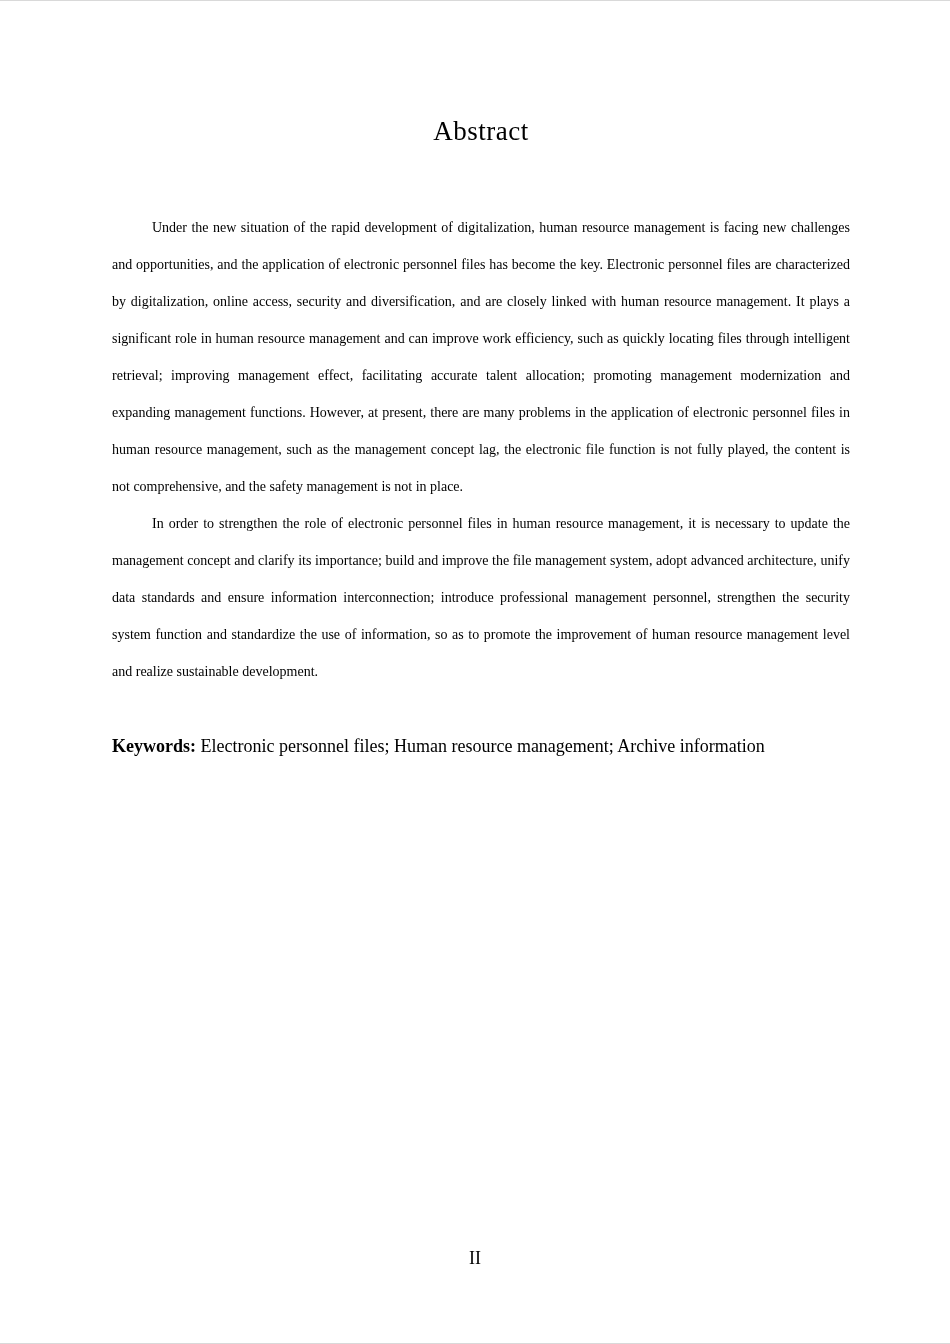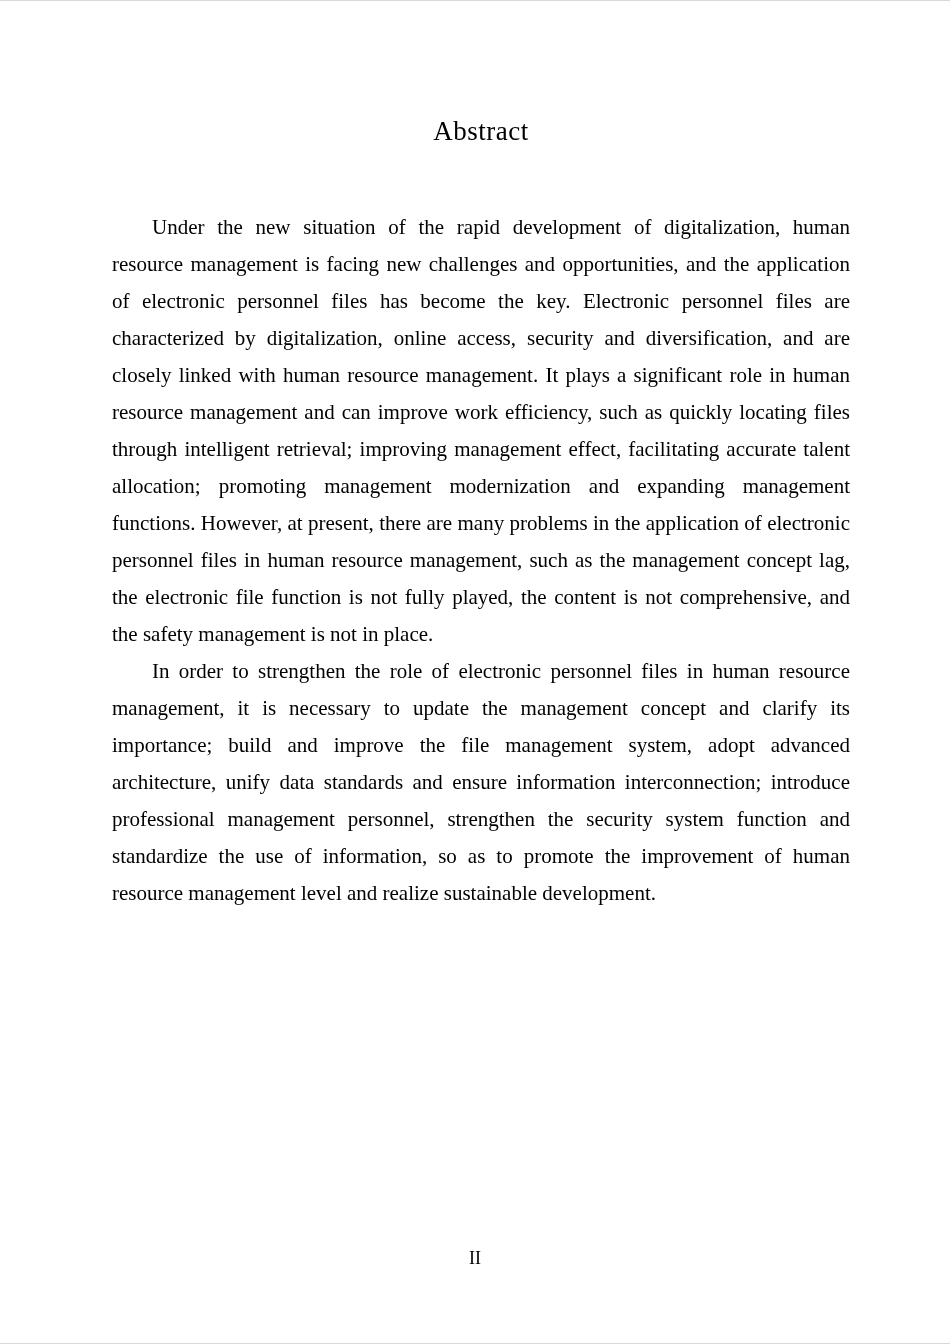--- a/index.html
+++ b/index.html
@@ -22,21 +22,21 @@
   }
   .doc-title {
     text-align: center;
     font-size: 27px;
     font-weight: normal;
     color: #000000;
     margin-bottom: 62px;
     letter-spacing: 0.5px;
   }
   .body-text p {
-    font-size: 21px;
+    font-size: 14px;
     line-height: 37px;
     color: #000000;
     text-align: justify;
     text-indent: 40px;
   }
   .keywords {
     margin-top: 38px;
     font-size: 18px;
     line-height: 37px;
     color: #000000;
@@ -61,17 +61,20 @@
 <div class="page">
   <div class="content">
 
     <h1 class="doc-title">Abstract</h1>
 
     <div class="body-text">
       <p>Under the new situation of the rapid development of digitalization, human resource management is facing new challenges and opportunities, and the application of electronic personnel files has become the key. Electronic personnel files are characterized by digitalization, online access, security and diversification, and are closely linked with human resource management. It plays a significant role in human resource management and can improve work efficiency, such as quickly locating files through intelligent retrieval; improving management effect, facilitating accurate talent allocation; promoting management modernization and expanding management functions. However, at present, there are many problems in the application of electronic personnel files in human resource management, such as the management concept lag, the electronic file function is not fully played, the content is not comprehensive, and the safety management is not in place.</p>
       <p>In order to strengthen the role of electronic personnel files in human resource management, it is necessary to update the management concept and clarify its importance; build and improve the file management system, adopt advanced architecture, unify data standards and ensure information interconnection; introduce professional management personnel, strengthen the security system function and standardize the use of information, so as to promote the improvement of human resource management level and realize sustainable development.</p>
     </div>
 
+    <div class="keywords">
+      <span class="kw-label">Keywords:</span><span> Electronic personnel files; Human resource management; Archive information</span>
+    </div>
 
   </div>
 
   <div class="page-number">II</div>
 </div>
 
 </body></html>

